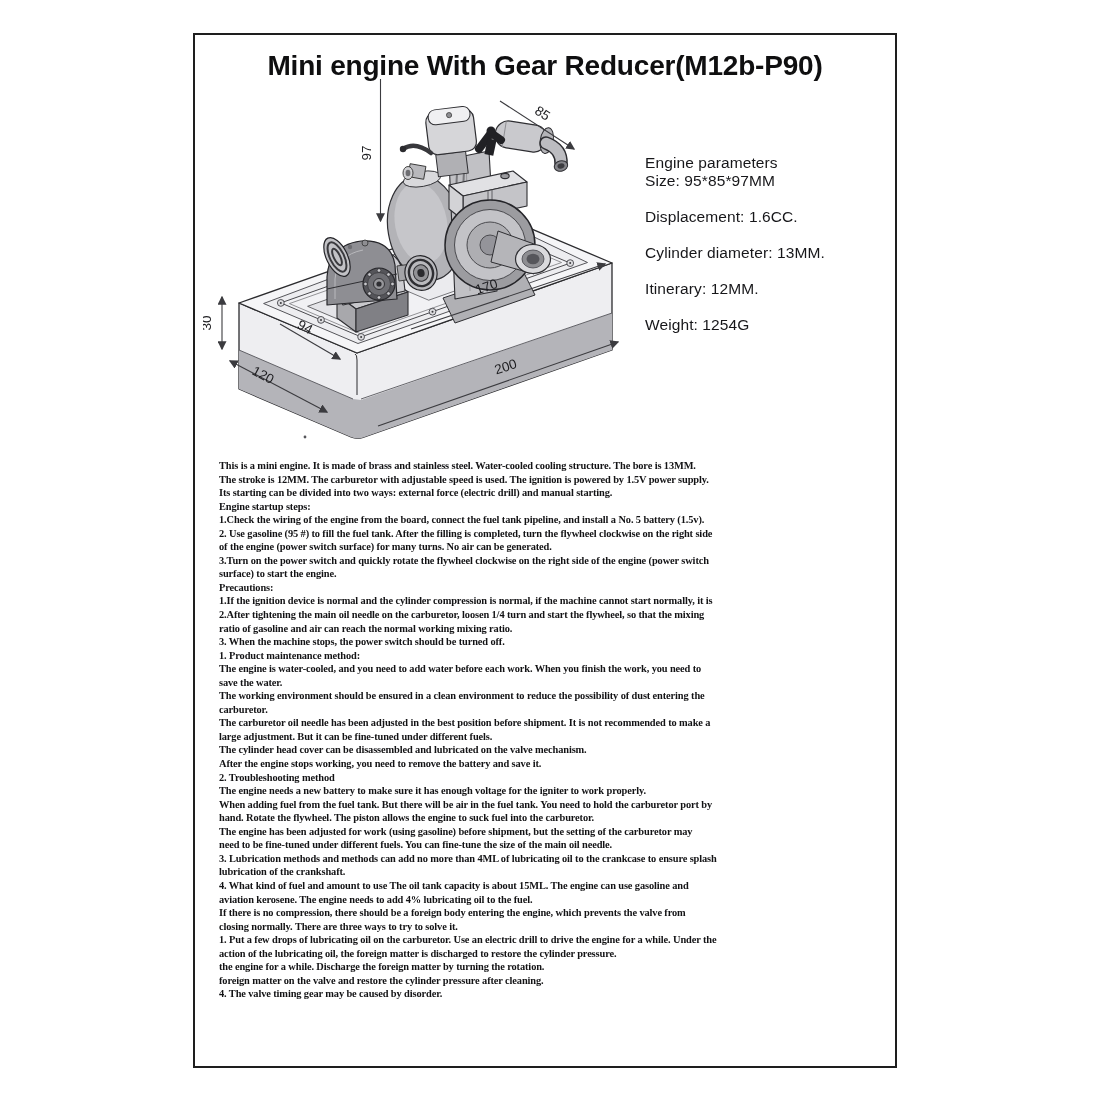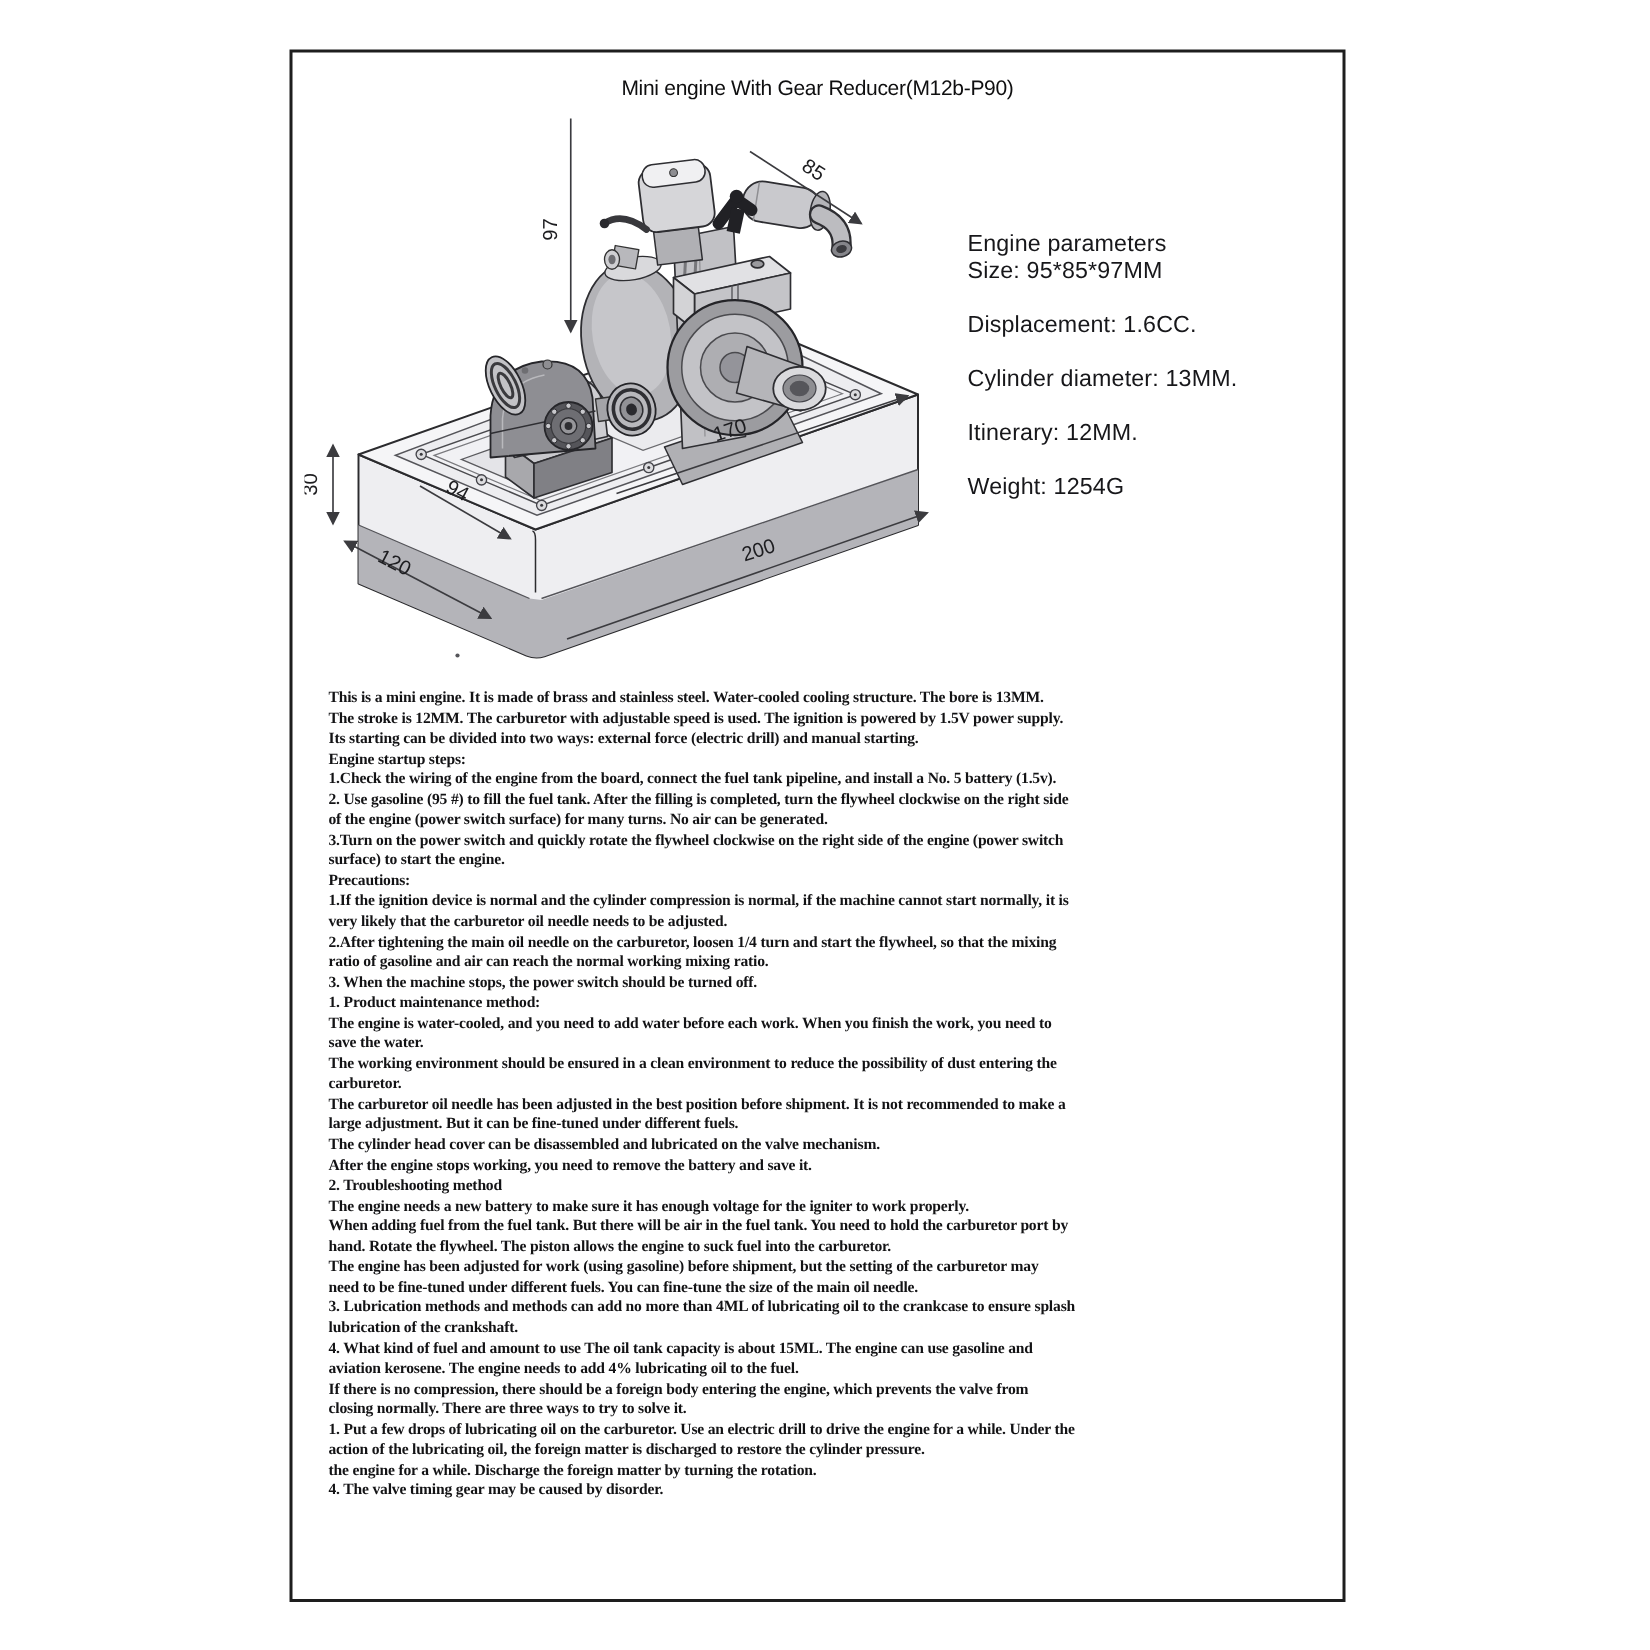--- a/index.html
+++ b/index.html
@@ -1,19 +1,19 @@
 <!DOCTYPE html>
 <html><head>
 <meta charset="utf-8">
 <style>
   html,body{margin:0;padding:0;width:1100px;height:1100px;background:#ffffff;overflow:hidden;}
   *{box-sizing:border-box;}
   .canvas{position:relative;width:1100px;height:1100px;background:#fff;font-family:"Liberation Sans",sans-serif;}
   .sheet{position:absolute;left:193px;top:33px;width:704px;height:1035px;border:2px solid #1e1e1e;background:#fff;}
-  .title{position:absolute;top:15px;left:0;right:0;text-align:center;font-size:14px;font-weight:normal;color:#0f0f10;letter-spacing:-0.2px;}
+  .title{position:absolute;top:15px;left:0;right:0;text-align:center;font-size:28px;font-weight:bold;color:#0f0f10;letter-spacing:-0.2px;}
   .diagram{position:absolute;left:8px;top:38px;}
   svg text{font-family:"Liberation Sans",sans-serif;}
   .params{position:absolute;left:450px;top:119px;font-size:15.5px;color:#17171a;letter-spacing:0.1px;}
   .params .param-heading{}
   .params .param-line{margin-bottom:18px;}
   .body{position:absolute;left:24px;top:424px;width:672px;font-size:10.4px;font-weight:bold;line-height:13.55px;letter-spacing:-0.12px;color:#131315;font-family:Liberation Serif, serif;}
   .body .body-line{white-space:nowrap;height:13.55px;overflow:visible;}
 </style>
 </head>
 <body>
@@ -218,21 +218,20 @@
         <div class="body-line">The stroke is 12MM. The carburetor with adjustable speed is used. The ignition is powered by 1.5V power supply.</div>
         <div class="body-line">Its starting can be divided into two ways: external force (electric drill) and manual starting.</div>
         <div class="body-line">Engine startup steps:</div>
         <div class="body-line">1.Check the wiring of the engine from the board, connect the fuel tank pipeline, and install a No. 5 battery (1.5v).</div>
         <div class="body-line">2. Use gasoline (95 #) to fill the fuel tank. After the filling is completed, turn the flywheel clockwise on the right side</div>
         <div class="body-line">of the engine (power switch surface) for many turns. No air can be generated.</div>
         <div class="body-line">3.Turn on the power switch and quickly rotate the flywheel clockwise on the right side of the engine (power switch</div>
         <div class="body-line">surface) to start the engine.</div>
         <div class="body-line">Precautions:</div>
         <div class="body-line">1.If the ignition device is normal and the cylinder compression is normal, if the machine cannot start normally, it is</div>
-        <div class="body-line">very likely that the carburetor oil needle needs to be adjusted.</div>
         <div class="body-line">2.After tightening the main oil needle on the carburetor, loosen 1/4 turn and start the flywheel, so that the mixing</div>
         <div class="body-line">ratio of gasoline and air can reach the normal working mixing ratio.</div>
         <div class="body-line">3. When the machine stops, the power switch should be turned off.</div>
         <div class="body-line">1. Product maintenance method:</div>
         <div class="body-line">The engine is water-cooled, and you need to add water before each work. When you finish the work, you need to</div>
         <div class="body-line">save the water.</div>
         <div class="body-line">The working environment should be ensured in a clean environment to reduce the possibility of dust entering the</div>
         <div class="body-line">carburetor.</div>
         <div class="body-line">The carburetor oil needle has been adjusted in the best position before shipment. It is not recommended to make a</div>
         <div class="body-line">large adjustment. But it can be fine-tuned under different fuels.</div>
@@ -246,17 +245,18 @@
         <div class="body-line">need to be fine-tuned under different fuels. You can fine-tune the size of the main oil needle.</div>
         <div class="body-line">3. Lubrication methods and methods can add no more than 4ML of lubricating oil to the crankcase to ensure splash</div>
         <div class="body-line">lubrication of the crankshaft.</div>
         <div class="body-line">4. What kind of fuel and amount to use The oil tank capacity is about 15ML. The engine can use gasoline and</div>
         <div class="body-line">aviation kerosene. The engine needs to add 4% lubricating oil to the fuel.</div>
         <div class="body-line">If there is no compression, there should be a foreign body entering the engine, which prevents the valve from</div>
         <div class="body-line">closing normally. There are three ways to try to solve it.</div>
         <div class="body-line">1. Put a few drops of lubricating oil on the carburetor. Use an electric drill to drive the engine for a while. Under the</div>
         <div class="body-line">action of the lubricating oil, the foreign matter is discharged to restore the cylinder pressure.</div>
         <div class="body-line">the engine for a while. Discharge the foreign matter by turning the rotation.</div>
+        <div class="body-line">foreign matter on the valve and restore the cylinder pressure after cleaning.</div>
         <div class="body-line">4. The valve timing gear may be caused by disorder.</div>
       </div>
 
   </div>
 </div>
 
 </body></html>

